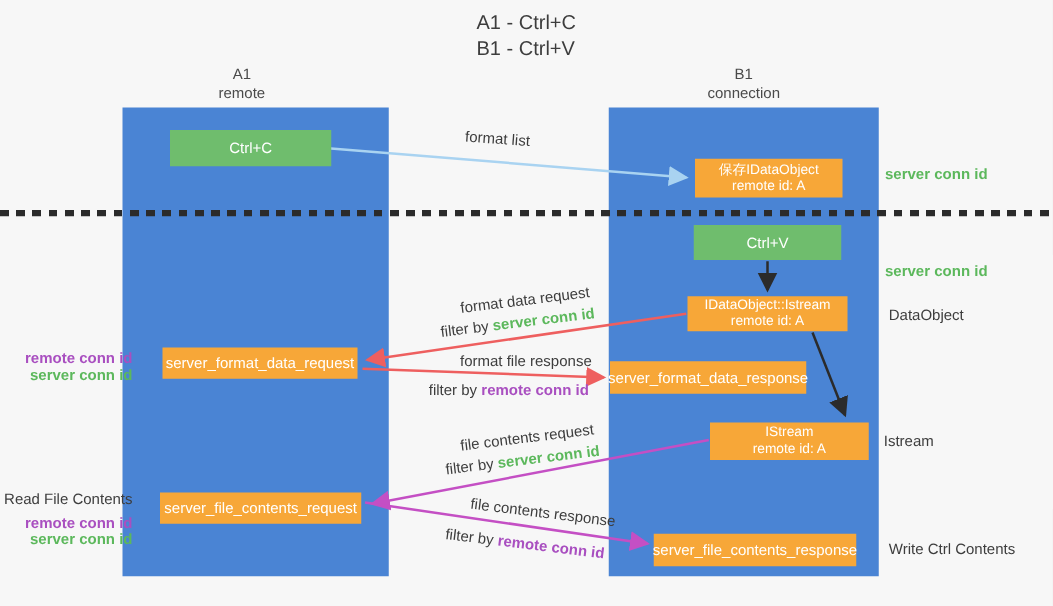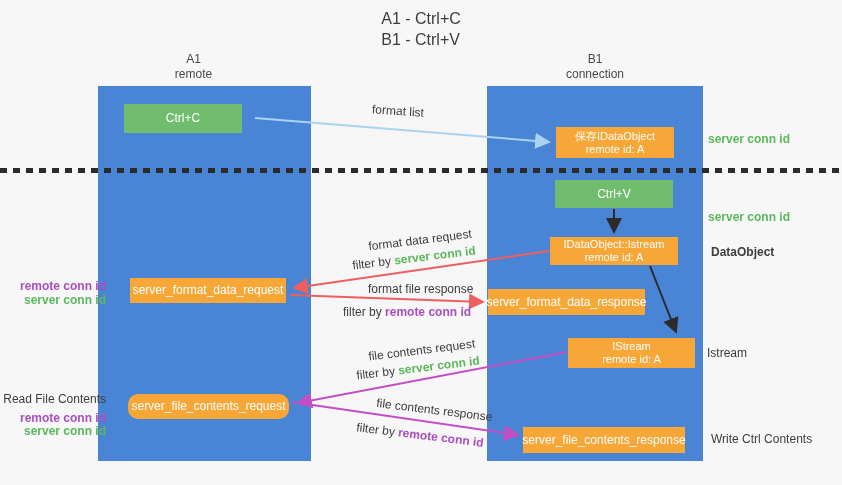--- a/index.html
+++ b/index.html
@@ -89,21 +89,21 @@
     </defs>
     <path d="M255,118 L549,142" class="st-blue" stroke-width="2" fill="none" marker-end="url(#mBlue)"></path>
     <path d="M614,209 L614,232" class="st-blk" stroke-width="2" fill="none" marker-end="url(#mBlk)"></path>
     <path d="M549,251 L294,288" class="st-red" stroke-width="2" fill="none" marker-end="url(#mRed)"></path>
     <path d="M290,295 L483,302" class="st-red" stroke-width="2" fill="none" marker-end="url(#mRed)"></path>
     <path d="M650,266 L676,332" class="st-blk" stroke-width="2" fill="none" marker-end="url(#mBlk)"></path>
     <path d="M567,352 L298,403" class="st-mag" stroke-width="2" fill="none" marker-end="url(#mMag)"></path>
     <path d="M292,402 L518,435" class="st-mag" stroke-width="2" fill="none" marker-end="url(#mMag)"></path>
   </svg>
 
-  <div class="node green-box" style="left:124px;top:104px;width:118px;height:29px;">
+  <div class="node green-box" style="left:136px;top:104px;width:129px;height:29px;">
     <div>Ctrl+C</div>
   </div>
 
   <div class="node orange-box small" style="left:556px;top:127px;width:118px;height:31px;">
     <div>保存IDataObject</div>
     <div>remote id: A</div>
   </div>
 
   <div class="node green-box" style="left:555px;top:180px;width:118px;height:28px;">
     <div>Ctrl+V</div>
@@ -120,21 +120,21 @@
 
   <div class="node orange-box" style="left:488px;top:289px;width:157px;height:26px;">
     <div>server_format_data_response</div>
   </div>
 
   <div class="node orange-box small" style="left:568px;top:338px;width:127px;height:30px;">
     <div>IStream</div>
     <div>remote id: A</div>
   </div>
 
-  <div class="node orange-box" style="left:128px;top:394px;width:161px;height:25px;border-radius:10px;">
+  <div class="node orange-box" style="left:128px;top:394px;width:161px;height:25px;">
     <div>server_file_contents_request</div>
   </div>
 
   <div class="node orange-box" style="left:523px;top:427px;width:162px;height:26px;">
     <div>server_file_contents_response</div>
   </div>
 
   <div class="albl" style="left:372px;top:104px;transform:rotate(4deg);">
     <span>format list</span>
   </div>
@@ -166,21 +166,21 @@
   <div class="albl" style="left:376px;top:403px;transform:rotate(7deg);">
     <span>file contents response</span>
   </div>
   <div class="albl" style="left:356px;top:428px;transform:rotate(7deg);">
     <span>filter by</span>
     <span class="pur">remote conn id</span>
   </div>
 
   <div class="side grn" style="left:708px;top:132px;">server conn id</div>
   <div class="side grn" style="left:708px;top:210px;">server conn id</div>
-  <div class="side" style="left:711px;top:245px;font-weight:bold;">DataObject</div>
+  <div class="side" style="left:711px;top:245px;">DataObject</div>
   <div class="side" style="left:707px;top:346px;">Istream</div>
   <div class="side" style="left:711px;top:432px;">Write Ctrl Contents</div>
 
   <div class="side pur left-col" style="top:279px;">remote conn id</div>
   <div class="side grn left-col" style="top:293px;">server conn id</div>
   <div class="side left-col" style="top:392px;">Read File Contents</div>
   <div class="side pur left-col" style="top:411px;">remote conn id</div>
   <div class="side grn left-col" style="top:424px;">server conn id</div>
 
 </div>

